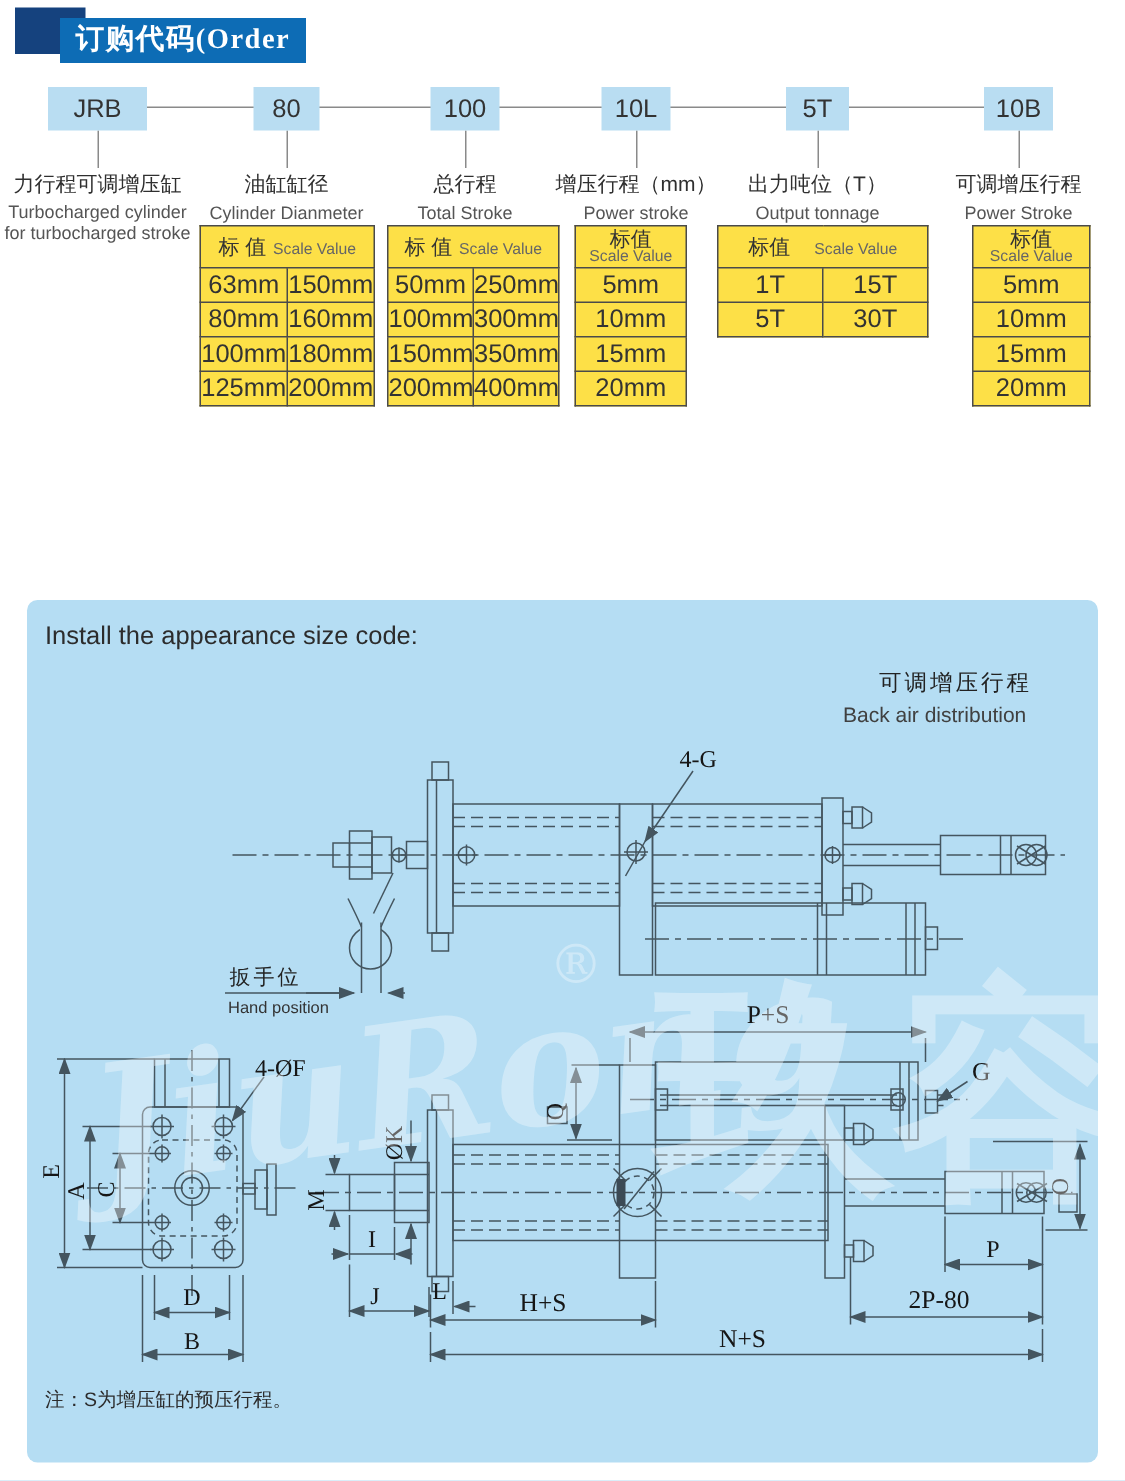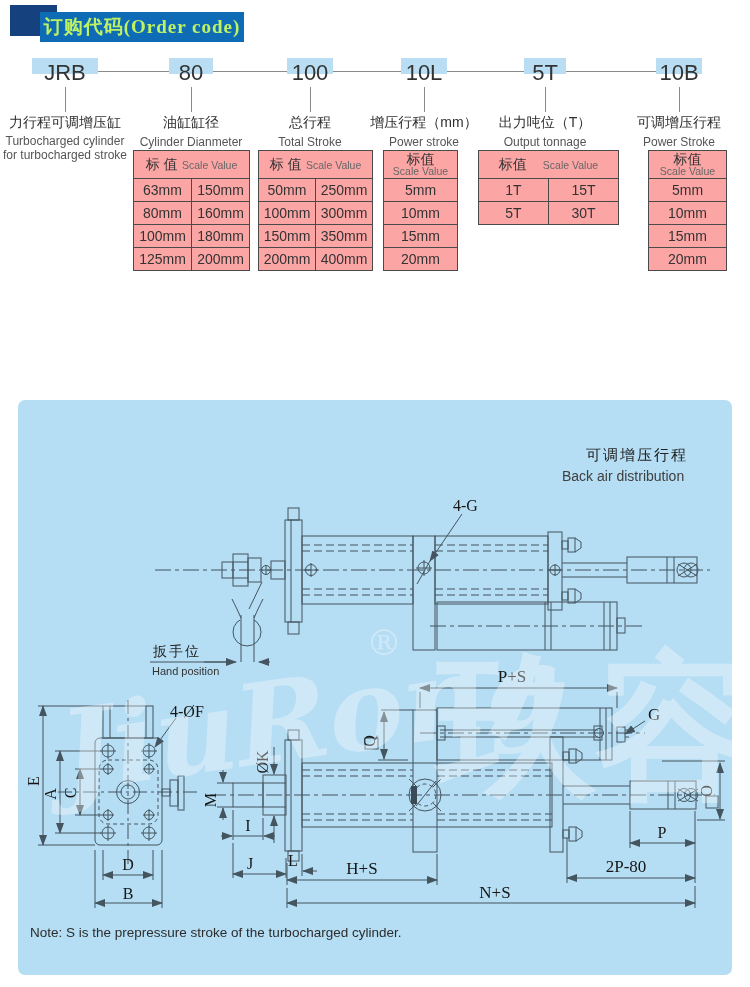--- a/index.html
+++ b/index.html
@@ -1,36 +1,36 @@
 <!DOCTYPE html>
 <html><head>
 <meta charset="utf-8">
 <style>
   html,body{margin:0;padding:0;}
   body{width:750px;height:987px;position:relative;background:#ffffff;
        font-family:"Liberation Sans",sans-serif;overflow:hidden;}
   
   .hdr-dark{position:absolute;left:10px;top:5px;width:47px;height:31px;background:#15427e;}
-  .hdr-banner{position:absolute;left:40px;top:12px;width:204px;height:30px;background:#0d6cb5;
-      color:#bef264;font-family:"Liberation Serif",serif;font-weight:bold;font-size:19px;
+  .hdr-banner{position:absolute;left:40px;top:12px;width:164px;height:30px;background:#0d6cb5;
+      color:#ffffff;font-family:"Liberation Serif",serif;font-weight:bold;font-size:19px;
       text-align:center;line-height:30px;letter-spacing:1px;}
   
   .conn{position:absolute;left:65px;top:71px;width:614px;height:1px;background:#8a8a8a;}
   .stub{position:absolute;width:1px;height:25px;top:87px;background:#8a8a8a;}
-  .codebox{position:absolute;top:58px;height:16px;background:#b9ddf2;color:#333;
-      font-size:22px;text-align:center;line-height:29px;}
+  .codebox{position:absolute;top:58px;height:29px;background:#b9ddf2;color:#333;
+      font-size:17px;text-align:center;line-height:29px;}
   .codelabel{position:absolute;top:114px;text-align:center;color:#2f2f2f;}
   .codelabel .cn{font-size:14px;display:block;}
   .codelabel .en{font-size:12px;color:#555;display:block;line-height:14px;margin-top:3px;}
   
-  table.spec{position:absolute;top:150px;border-collapse:collapse;background:#fca5a5;
+  table.spec{position:absolute;top:150px;border-collapse:collapse;background:#fde047;
       table-layout:fixed;}
   table.spec th,table.spec td{border:1px solid #4a4a4a;text-align:center;padding:0;}
   table.spec th{height:27px;font-weight:normal;}
-  table.spec td{height:22px;font-size:14px;color:#333;margin-top:40px;}
+  table.spec td{height:22px;font-size:17px;color:#333;margin-top:40px;}
   .hcn{font-size:14px;color:#333;}
   .hen{font-size:10.5px;color:#666;}
   .two-line .hcn{display:block;line-height:14px;}
   .two-line .hen{display:block;line-height:11px;}
   
   .panel{position:absolute;left:18px;top:400px;width:714px;height:575px;background:#b5ddf3;
       border-radius:7px;}
   .panel-title{position:absolute;left:30px;top:412px;color:#2c2c2c;font-size:17px;line-height:23px;}
   .backair-cn{position:absolute;left:586px;top:446px;font-family:"Liberation Serif",serif;
       font-size:15px;color:#222;letter-spacing:2px;}
@@ -188,20 +188,21 @@
         <td>15mm</td>
       </tr>
   <tr>
         <td>20mm</td>
       </tr>
 </tbody>
   </table>
 
 <div class="panel"></div>
 <div class="panel-title">
+  <div>Install the appearance size code:</div>
 </div>
 <div class="backair-cn">可调增压行程</div>
 <div class="backair-en">Back air distribution</div>
 
 <svg class="dwg" width="714" height="575" viewBox="18 400 714 575">
   <defs>
     <marker id="ar" markerWidth="11" markerHeight="8" refX="10" refY="4" orient="auto-start-reverse" markerUnits="userSpaceOnUse">
       <path d="M0,0 L11,4 L0,8 z" fill="#44555f"></path>
     </marker>
     <g id="plugR">
@@ -436,14 +437,14 @@
   </g>
 
   <g fill="#ffffff" opacity="0.34">
     <text x="58" y="768" font-family="DejaVu Serif, serif" font-style="italic" font-weight="bold" font-size="112" transform="rotate(-8 230 720)">JiuRong</text>
     <text x="366" y="655" font-size="36" font-family="DejaVu Serif, serif">®</text>
     <text x="438" y="782" font-size="158" font-weight="bold" font-family="Liberation Sans, sans-serif">玖容</text>
   </g>
 </svg>
 
 <div class="note">
-  <div class="en">Note: S is the prepressure stroke of the turbocharged cylinder.</div>
+  <div>注：S为增压缸的预压行程。</div>
 </div>
 
 </body></html>

